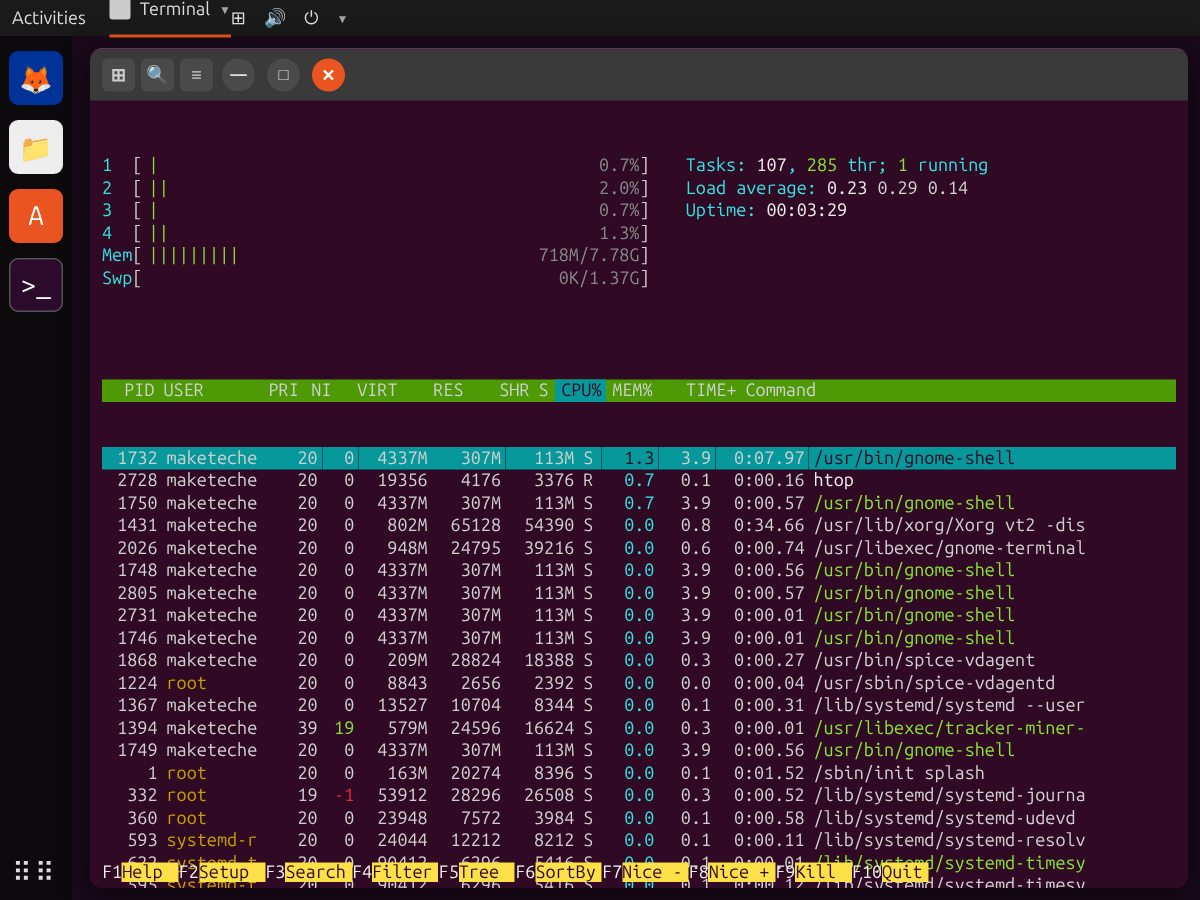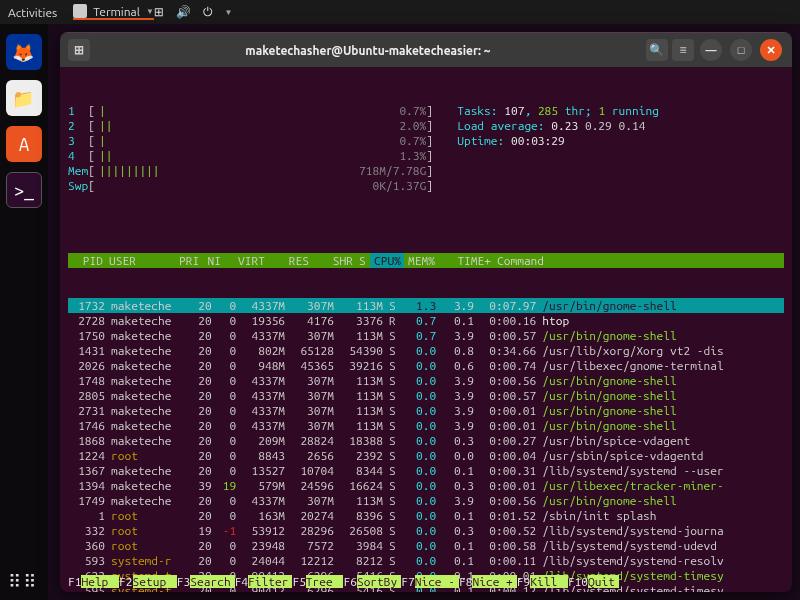--- a/index.html
+++ b/index.html
@@ -12,21 +12,21 @@
   }
   
   .topbar {
     height: 24px; background: #1a1a1a; color: #ddd;
     display: flex; align-items: center; padding: 0 8px;
     font-family: Ubuntu, sans-serif; font-size: 12px;
   }
   .topbar .left { display: flex; gap: 16px; align-items: center; }
   .topbar .center { flex: 1; text-align: center; }
   .topbar .right { display: flex; gap: 12px; align-items: center; }
-  .topbar .app { display: flex; gap: 6px; align-items: center; border-bottom: 2px solid #e95420; padding-bottom: 0; }
+  .topbar .app { display: flex; gap: 6px; align-items: center; border-bottom: 2px solid #e95420; padding-bottom: 10px; }
   .topbar .app span.icon { width: 14px; height: 14px; background: #ccc; border-radius: 2px; display: inline-block; }
   .tri { font-size: 8px; opacity: .7; }
 
   
   .dock {
     position: absolute; left: 0; top: 24px; bottom: 0; width: 48px;
     background: rgba(10,10,10,.85);
     display: flex; flex-direction: column; align-items: center; gap: 10px; padding-top: 10px;
   }
   .dock-icon { width: 36px; height: 36px; border-radius: 6px; display: flex; align-items: center; justify-content: center; font-size: 18px; color: #fff; }
@@ -74,21 +74,21 @@
   .header-row { background:#4e9a06; color:#d0d0d0; padding:0 2px; }
   .header-row .hi { background:#06989a; color:#300a24; }
   .sel-row { background:#06989a; color:#300a24; }
 
   table { border-collapse: collapse; width:100%; }
   td { padding: 0 3px; white-space: nowrap; overflow:hidden; }
   td.r { text-align:right; }
 
   .fkeys { position:absolute; bottom:4px; left:8px; right:8px; font-size:12px; }
   .fkeys span.k { color:#eee; }
-  .fkeys span.lbl { background:#bef264; color:#300a24; padding:0 4px 0 0; }
+  .fkeys span.lbl { background:#fde047; color:#300a24; padding:0 4px 0 0; }
 
   .meters td { padding:0; }
   .bar { letter-spacing:0; }
 </style>
 </head>
 <body>
 
 <div class="topbar">
   <div class="left">
     <span>Activities</span>
@@ -110,21 +110,20 @@
   <div class="dock-icon ff">🦊</div>
   <div class="dock-icon files">📁</div>
   <div class="dock-icon store">A</div>
   <div class="dock-icon term">&gt;_</div>
   <div class="apps-grid">⠿⠿</div>
 </div>
 
 <div class="termwin">
   <div class="titlebar">
     <div class="tbtn">⊞</div>
-    <div class="title">maketechasher@Ubuntu-maketecheasier: ~</div>
     <div class="tbtn">🔍</div>
     <div class="tbtn">≡</div>
     <div class="winbtn">—</div>
     <div class="winbtn">□</div>
     <div class="winbtn close">✕</div>
   </div>
 
   <div class="termbody">
     <table class="meters" id="meters-tbl"><tbody><tr><td style="width:20px" class="c-cyan">1</td><td class="c-text">[</td><td style="width:260px"><span class="bar c-green">|</span></td><td class="r c-dim" style="width:40px">0.7%</td><td class="c-text">]</td><td style="width:20px"></td><td><span class="c-cyan">Tasks:</span> <span class="c-white">107</span><span class="c-cyan">,</span> <span class="c-green">285</span> <span class="c-cyan">thr;</span> <span class="c-green">1</span> <span class="c-cyan">running</span></td></tr></tbody><tbody><tr><td style="width:20px" class="c-cyan">2</td><td class="c-text">[</td><td style="width:260px"><span class="bar c-green">||</span></td><td class="r c-dim" style="width:40px">2.0%</td><td class="c-text">]</td><td style="width:20px"></td><td><span class="c-cyan">Load average:</span> <span class="c-white">0.23</span> <span class="c-text">0.29 0.14</span></td></tr></tbody><tbody><tr><td style="width:20px" class="c-cyan">3</td><td class="c-text">[</td><td style="width:260px"><span class="bar c-green">|</span></td><td class="r c-dim" style="width:40px">0.7%</td><td class="c-text">]</td><td style="width:20px"></td><td><span class="c-cyan">Uptime:</span> <span class="c-white">00:03:29</span></td></tr></tbody><tbody><tr><td style="width:20px" class="c-cyan">4</td><td class="c-text">[</td><td style="width:260px"><span class="bar c-green">||</span></td><td class="r c-dim" style="width:40px">1.3%</td><td class="c-text">]</td><td style="width:20px"></td><td></td></tr></tbody><tbody><tr><td class="c-cyan">Mem</td><td class="c-text">[</td><td><span class="bar c-green">|||||||||</span></td><td class="r c-dim">718M/7.78G</td><td class="c-text">]</td><td></td><td></td></tr></tbody><tbody><tr><td class="c-cyan">Swp</td><td class="c-text">[</td><td><span class="bar"></span></td><td class="r c-dim">0K/1.37G</td><td class="c-text">]</td><td></td><td></td></tr></tbody></table>
     <br>
@@ -180,21 +179,21 @@
      <td class="r c-cyan" style="width:34px">0.0</td>
      <td class="r c-text" style="width:34px">0.8</td>
      <td class="r c-text" style="width:56px">0:34.66</td>
      <td class="c-text" style="width:220px">/usr/lib/xorg/Xorg vt2 -dis</td>
    </tr></tbody><tbody><tr class="">
      <td class="r c-text" style="width:36px">2026</td>
      <td class="c-text" style="width:70px">maketeche</td>
      <td class="r c-text" style="width:26px">20</td>
      <td class="r c-text" style="width:22px">0</td>
      <td class="r c-text" style="width:44px">948M</td>
-     <td class="r c-text" style="width:44px">45365</td>
+     <td class="r c-text" style="width:44px">24795</td>
      <td class="r c-text" style="width:44px">39216</td>
      <td class="c-text" style="width:14px">S</td>
      <td class="r c-cyan" style="width:34px">0.0</td>
      <td class="r c-text" style="width:34px">0.6</td>
      <td class="r c-text" style="width:56px">0:00.74</td>
      <td class="c-text" style="width:220px">/usr/libexec/gnome-terminal</td>
    </tr></tbody><tbody><tr class="">
      <td class="r c-text" style="width:36px">1748</td>
      <td class="c-text" style="width:70px">maketeche</td>
      <td class="r c-text" style="width:26px">20</td>

